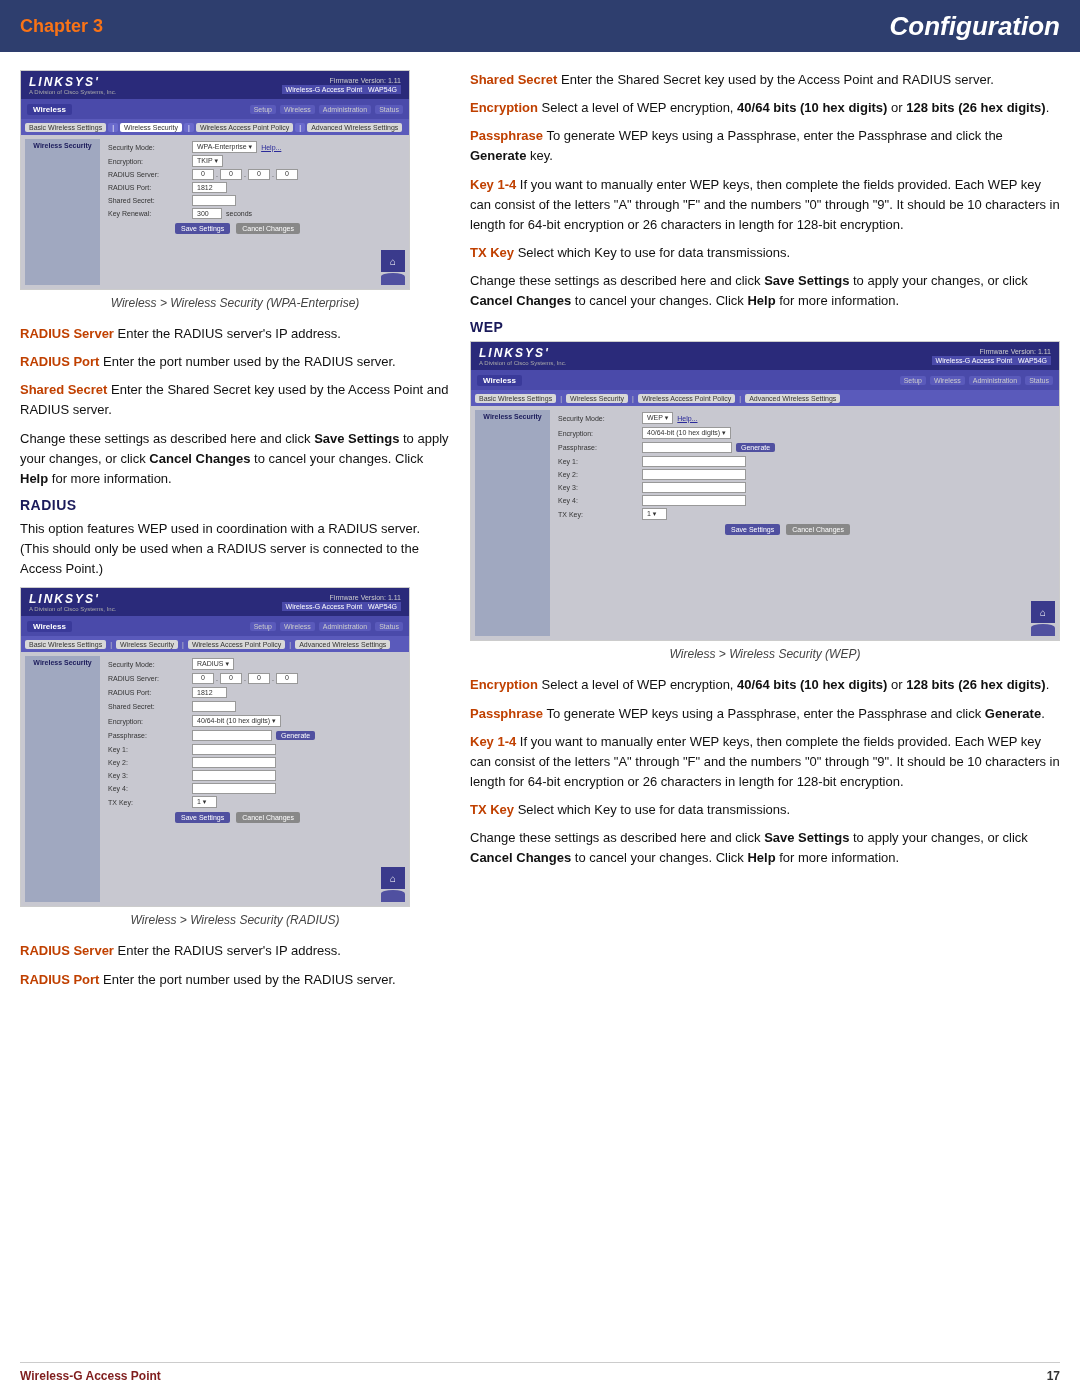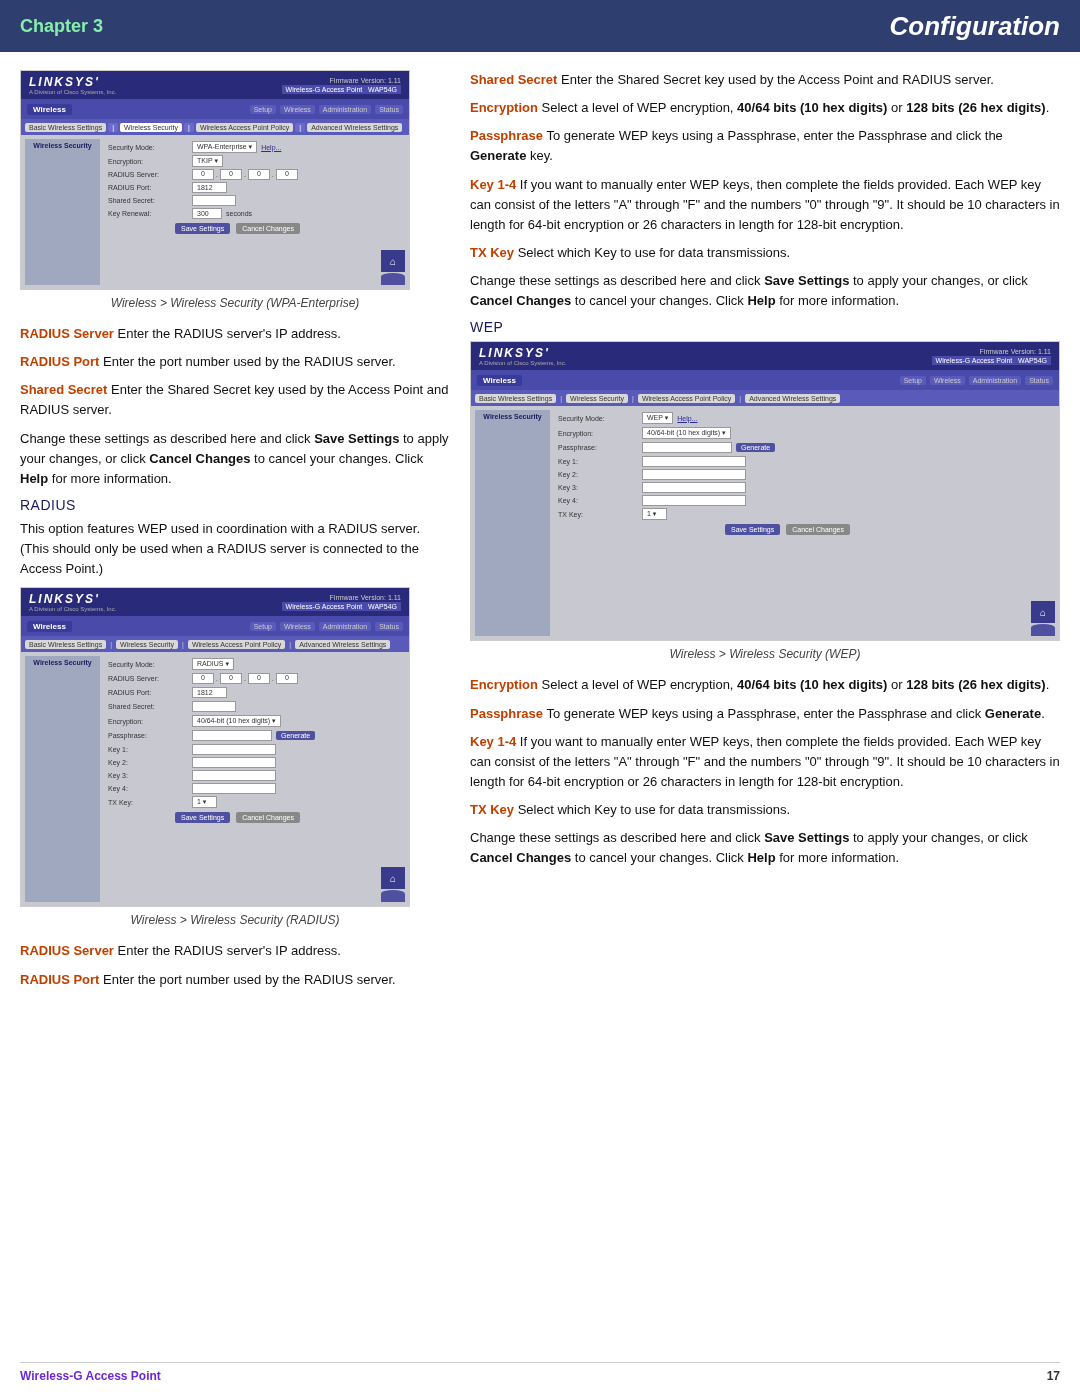--- a/index.html
+++ b/index.html
@@ -16,21 +16,21 @@
     
     .page-header {
       display: flex;
       justify-content: space-between;
       align-items: center;
       background: #2e3e6e;
       padding: 8px 20px;
       height: 52px;
     }
     .chapter-label {
-      color: #86efac;
+      color: #f97316;
       font-size: 18px;
       font-weight: bold;
     }
     .config-label {
       color: #fff;
       font-size: 26px;
       font-weight: bold;
       font-style: italic;
     }
 
@@ -91,21 +91,21 @@
       text-align: center;
       font-size: 12px;
       color: #444;
       font-style: italic;
       margin-bottom: 14px;
     }
 
     
     .section-heading {
       font-size: 14px;
-      font-weight: normal;
+      font-weight: bold;
       color: #1a1a5a;
       margin: 0 0 6px 0;
       letter-spacing: 0.5px;
     }
 
     
     .para {
       font-size: 13px;
       line-height: 1.55;
       color: #111;
@@ -124,21 +124,21 @@
       right: 20px;
       display: flex;
       justify-content: space-between;
       align-items: center;
       border-top: 1px solid #ccc;
       padding-top: 6px;
     }
     .footer-left {
       font-size: 12px;
       font-weight: bold;
-      color: #6d28d9;
+      color: #7f1d1d;
     }
     .footer-right {
       font-size: 12px;
       font-weight: bold;
       color: #333;
     }
     .ip-fields {
       display: flex;
       gap: 2px;
       align-items: center;

